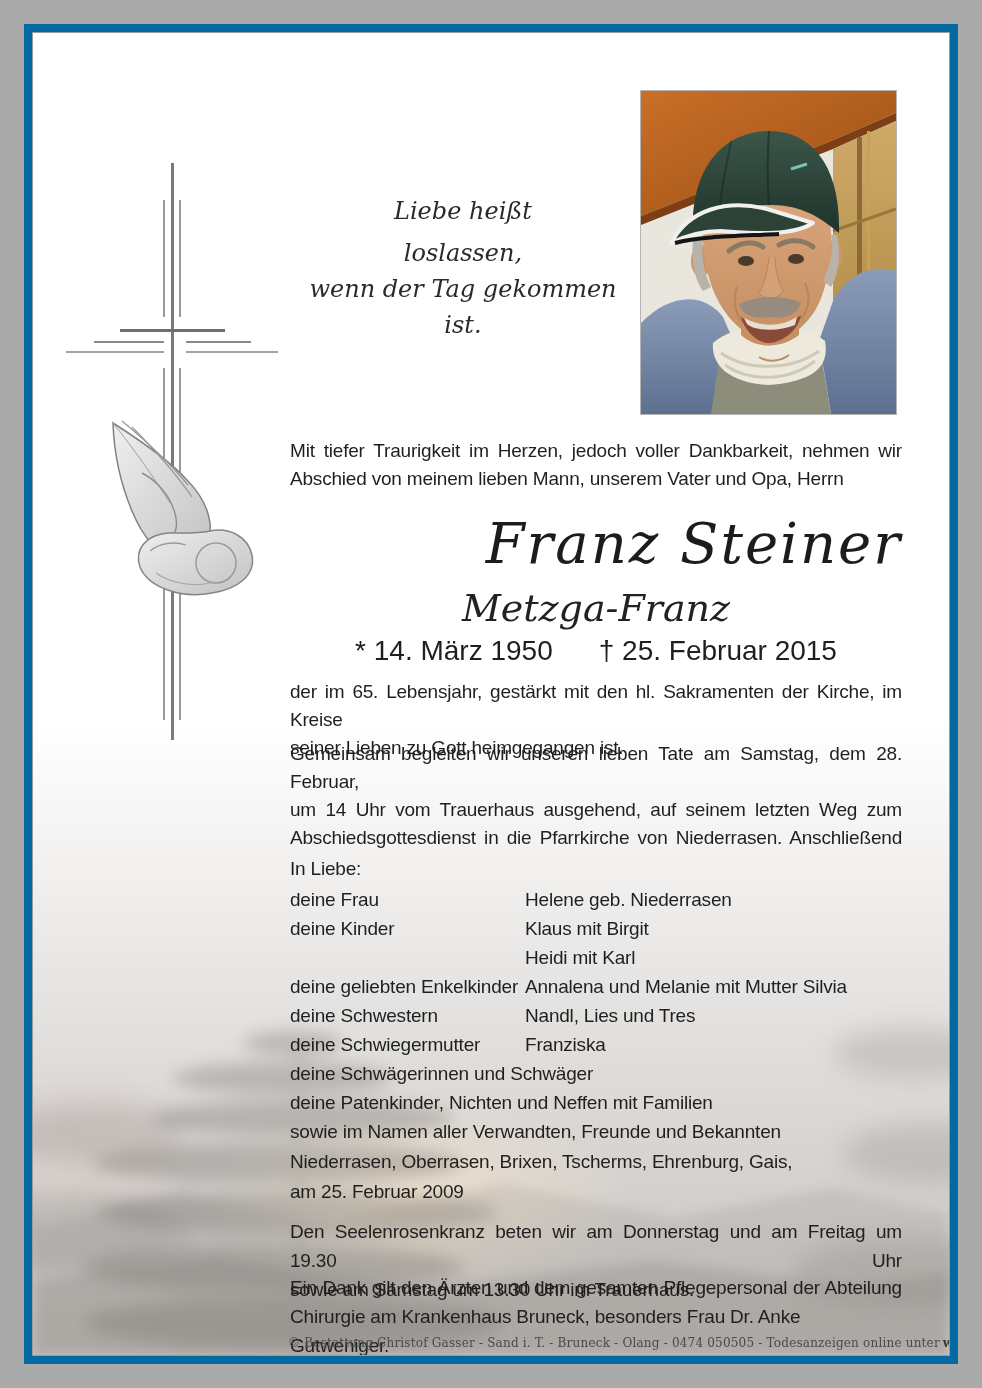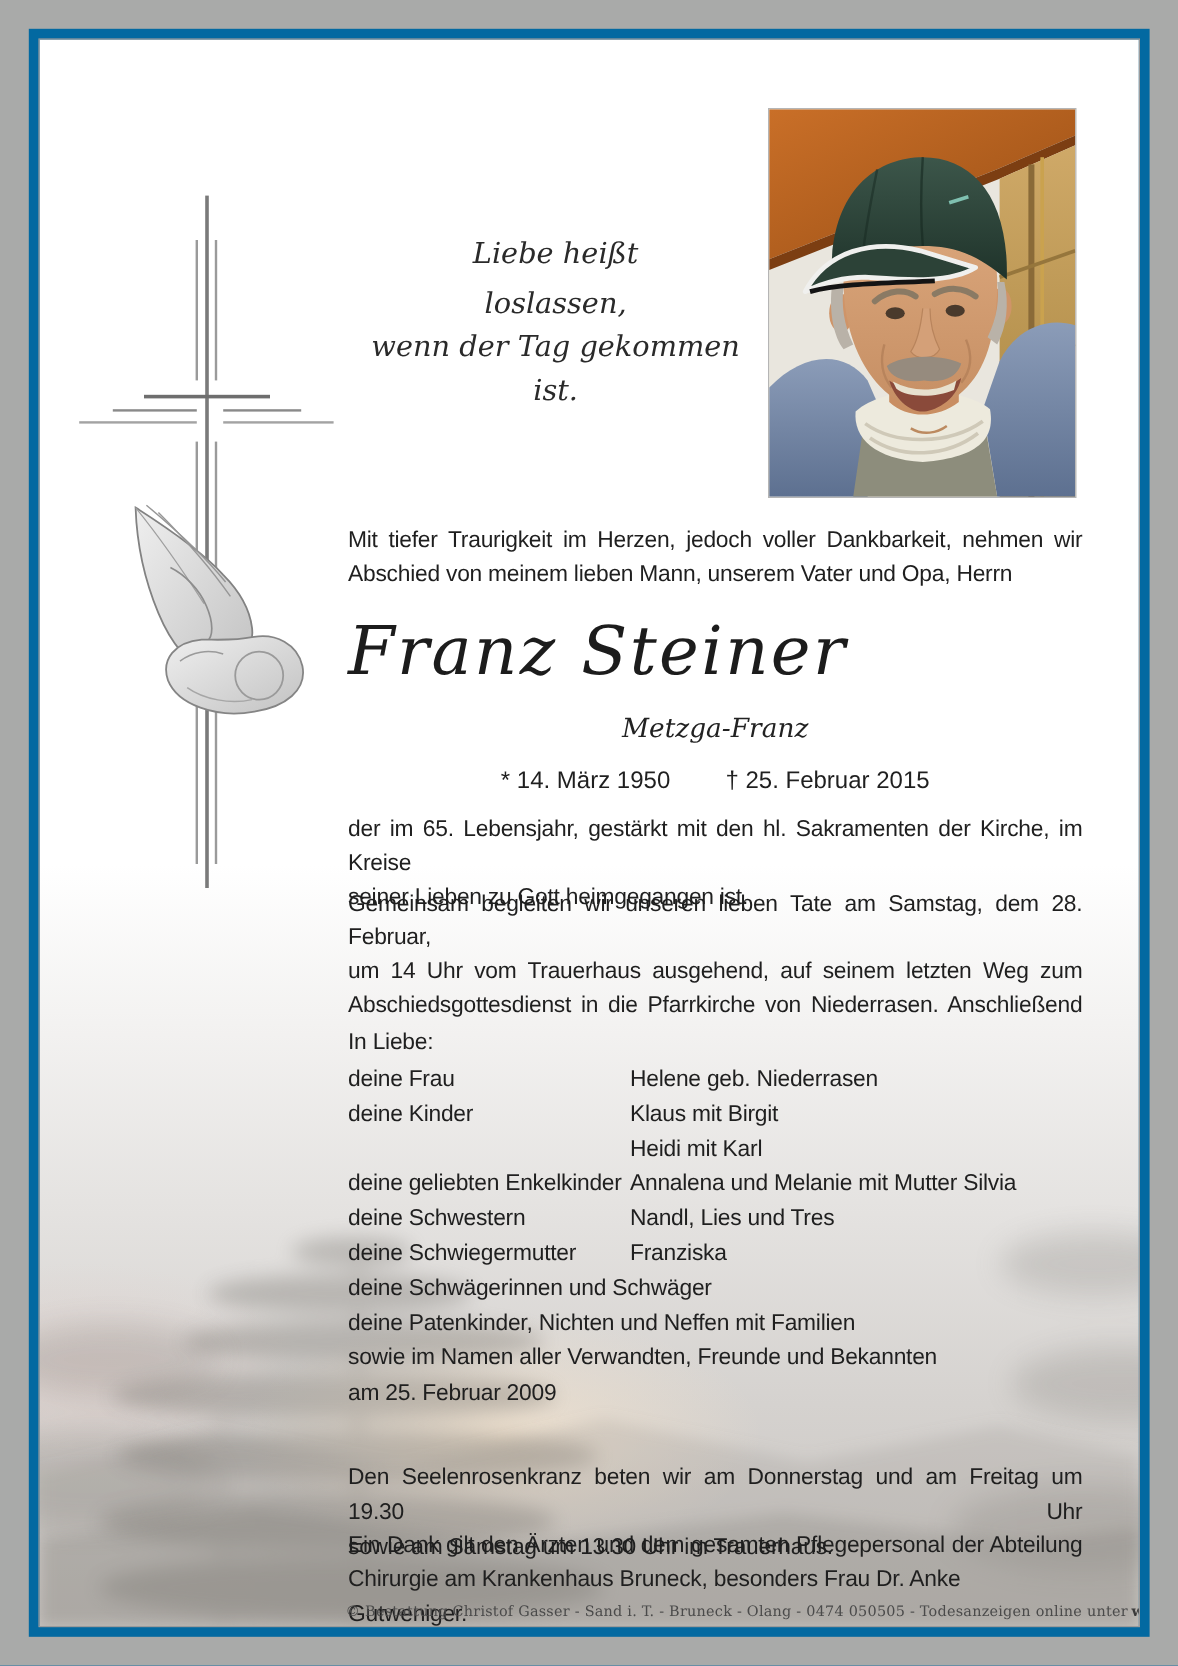--- a/index.html
+++ b/index.html
@@ -32,25 +32,25 @@
   .xline{background:#8b8b8b;z-index:1;}
   
   .quote{left:255px;top:160px;width:350px;text-align:center;z-index:2;
     font-family:"DejaVu Serif", serif;font-style:italic;font-size:24px;line-height:36px;color:#2a2a2a;}
   
   .portrait{left:607px;top:57px;width:255px;height:323px;border:1px solid #b5b5b5;z-index:2;background:#e9e6de;}
   
   .tcol{left:257px;width:612px;z-index:2;font-size:19px;line-height:28px;letter-spacing:-0.2px;}
   .line{display:block;}
   .j{text-align:justify;text-align-last:justify;}
-  .name{left:257px;top:474px;width:612px;text-align:left;z-index:2;
+  .name{left:257px;top:474px;width:612px;text-align:right;z-index:2;
     font-family:"DejaVu Serif", serif;font-style:italic;font-size:56px;line-height:74px;color:#1c1c1c;letter-spacing:2px;}
   .nick{left:257px;top:554px;width:612px;text-align:center;z-index:2;
-    font-family:"DejaVu Serif", serif;font-style:italic;font-size:22px;line-height:42px;color:#222;}
-  .dates{left:257px;top:604px;width:612px;z-index:2;display:flex;justify-content:center;gap:46px;font-size:20px;line-height:28px;}
+    font-family:"DejaVu Serif", serif;font-style:italic;font-size:38px;line-height:42px;color:#222;}
+  .dates{left:257px;top:604px;width:612px;z-index:2;display:flex;justify-content:center;gap:46px;font-size:28px;line-height:28px;}
   .frow{display:flex;height:29px;align-items:flex-end;}
   .flabel{min-width:235px;white-space:nowrap;}
   .fvalue{flex:1;white-space:nowrap;}
   .footer{left:255px;top:1303px;z-index:2;white-space:nowrap;
     font-family:"DejaVu Serif", serif;font-size:12px;color:#4a4a4a;letter-spacing:0.2px;}
   .footer b{font-weight:bold;color:#3a3a3a;margin-left:3px;}
 </style>
 </head>
 <body>
 
@@ -252,20 +252,21 @@
       <span class="flabel">deine Patenkinder, Nichten und Neffen mit Familien</span>
       <span class="fvalue"></span>
     </div>
     <div class="frow">
       <span class="flabel">sowie im Namen aller Verwandten, Freunde und Bekannten</span>
       <span class="fvalue"></span>
     </div>
   </div>
 
   <div class="abs tcol" style="top:1114px;line-height:30px;">
+    <span class="line">Niederrasen, Oberrasen, Brixen, Tscherms, Ehrenburg, Gais,</span>
     <span class="line">am 25. Februar 2009</span>
   </div>
 
   <div class="abs tcol" style="top:1184px;line-height:29px;">
     <span class="line j">Den Seelenrosenkranz beten wir am Donnerstag und am Freitag um 19.30 Uhr</span>
     <span class="line">sowie am Samstag um 13.30 Uhr im Trauerhaus.</span>
   </div>
 
   <div class="abs tcol" style="top:1240px;line-height:29px;">
     <span class="line j">Ein Dank gilt den Ärzten und dem gesamten Pflegepersonal der Abteilung</span>

